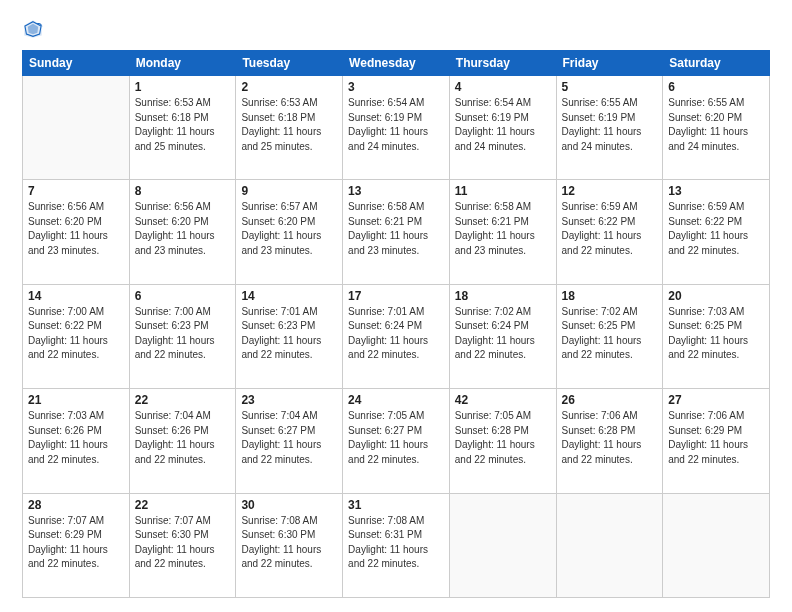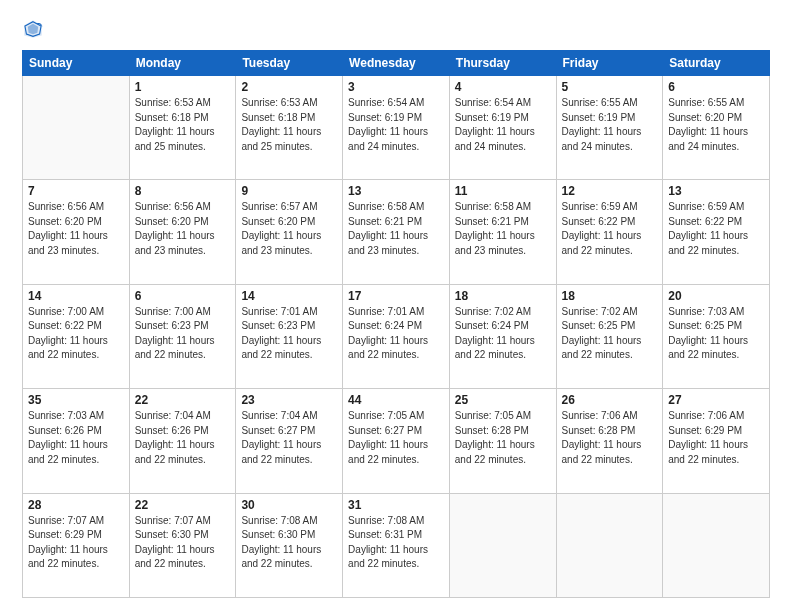--- a/index.html
+++ b/index.html
@@ -216,37 +216,37 @@
             <span class="day-num">18</span>
             <div class="cell-text">Sunrise: 7:02 AM<br>Sunset: 6:25 PM<br>Daylight: 11 hours and 22 minutes.</div>
           </td>
           <td>
             <span class="day-num">20</span>
             <div class="cell-text">Sunrise: 7:03 AM<br>Sunset: 6:25 PM<br>Daylight: 11 hours and 22 minutes.</div>
           </td>
         </tr>
         <tr>
           <td>
-            <span class="day-num">35</span>
+            <span class="day-num">21</span>
             <div class="cell-text">Sunrise: 7:03 AM<br>Sunset: 6:26 PM<br>Daylight: 11 hours and 22 minutes.</div>
           </td>
           <td>
             <span class="day-num">22</span>
             <div class="cell-text">Sunrise: 7:04 AM<br>Sunset: 6:26 PM<br>Daylight: 11 hours and 22 minutes.</div>
           </td>
           <td>
             <span class="day-num">23</span>
             <div class="cell-text">Sunrise: 7:04 AM<br>Sunset: 6:27 PM<br>Daylight: 11 hours and 22 minutes.</div>
           </td>
           <td>
-            <span class="day-num">44</span>
+            <span class="day-num">24</span>
             <div class="cell-text">Sunrise: 7:05 AM<br>Sunset: 6:27 PM<br>Daylight: 11 hours and 22 minutes.</div>
           </td>
           <td>
-            <span class="day-num">25</span>
+            <span class="day-num">42</span>
             <div class="cell-text">Sunrise: 7:05 AM<br>Sunset: 6:28 PM<br>Daylight: 11 hours and 22 minutes.</div>
           </td>
           <td>
             <span class="day-num">26</span>
             <div class="cell-text">Sunrise: 7:06 AM<br>Sunset: 6:28 PM<br>Daylight: 11 hours and 22 minutes.</div>
           </td>
           <td>
             <span class="day-num">27</span>
             <div class="cell-text">Sunrise: 7:06 AM<br>Sunset: 6:29 PM<br>Daylight: 11 hours and 22 minutes.</div>
           </td>

